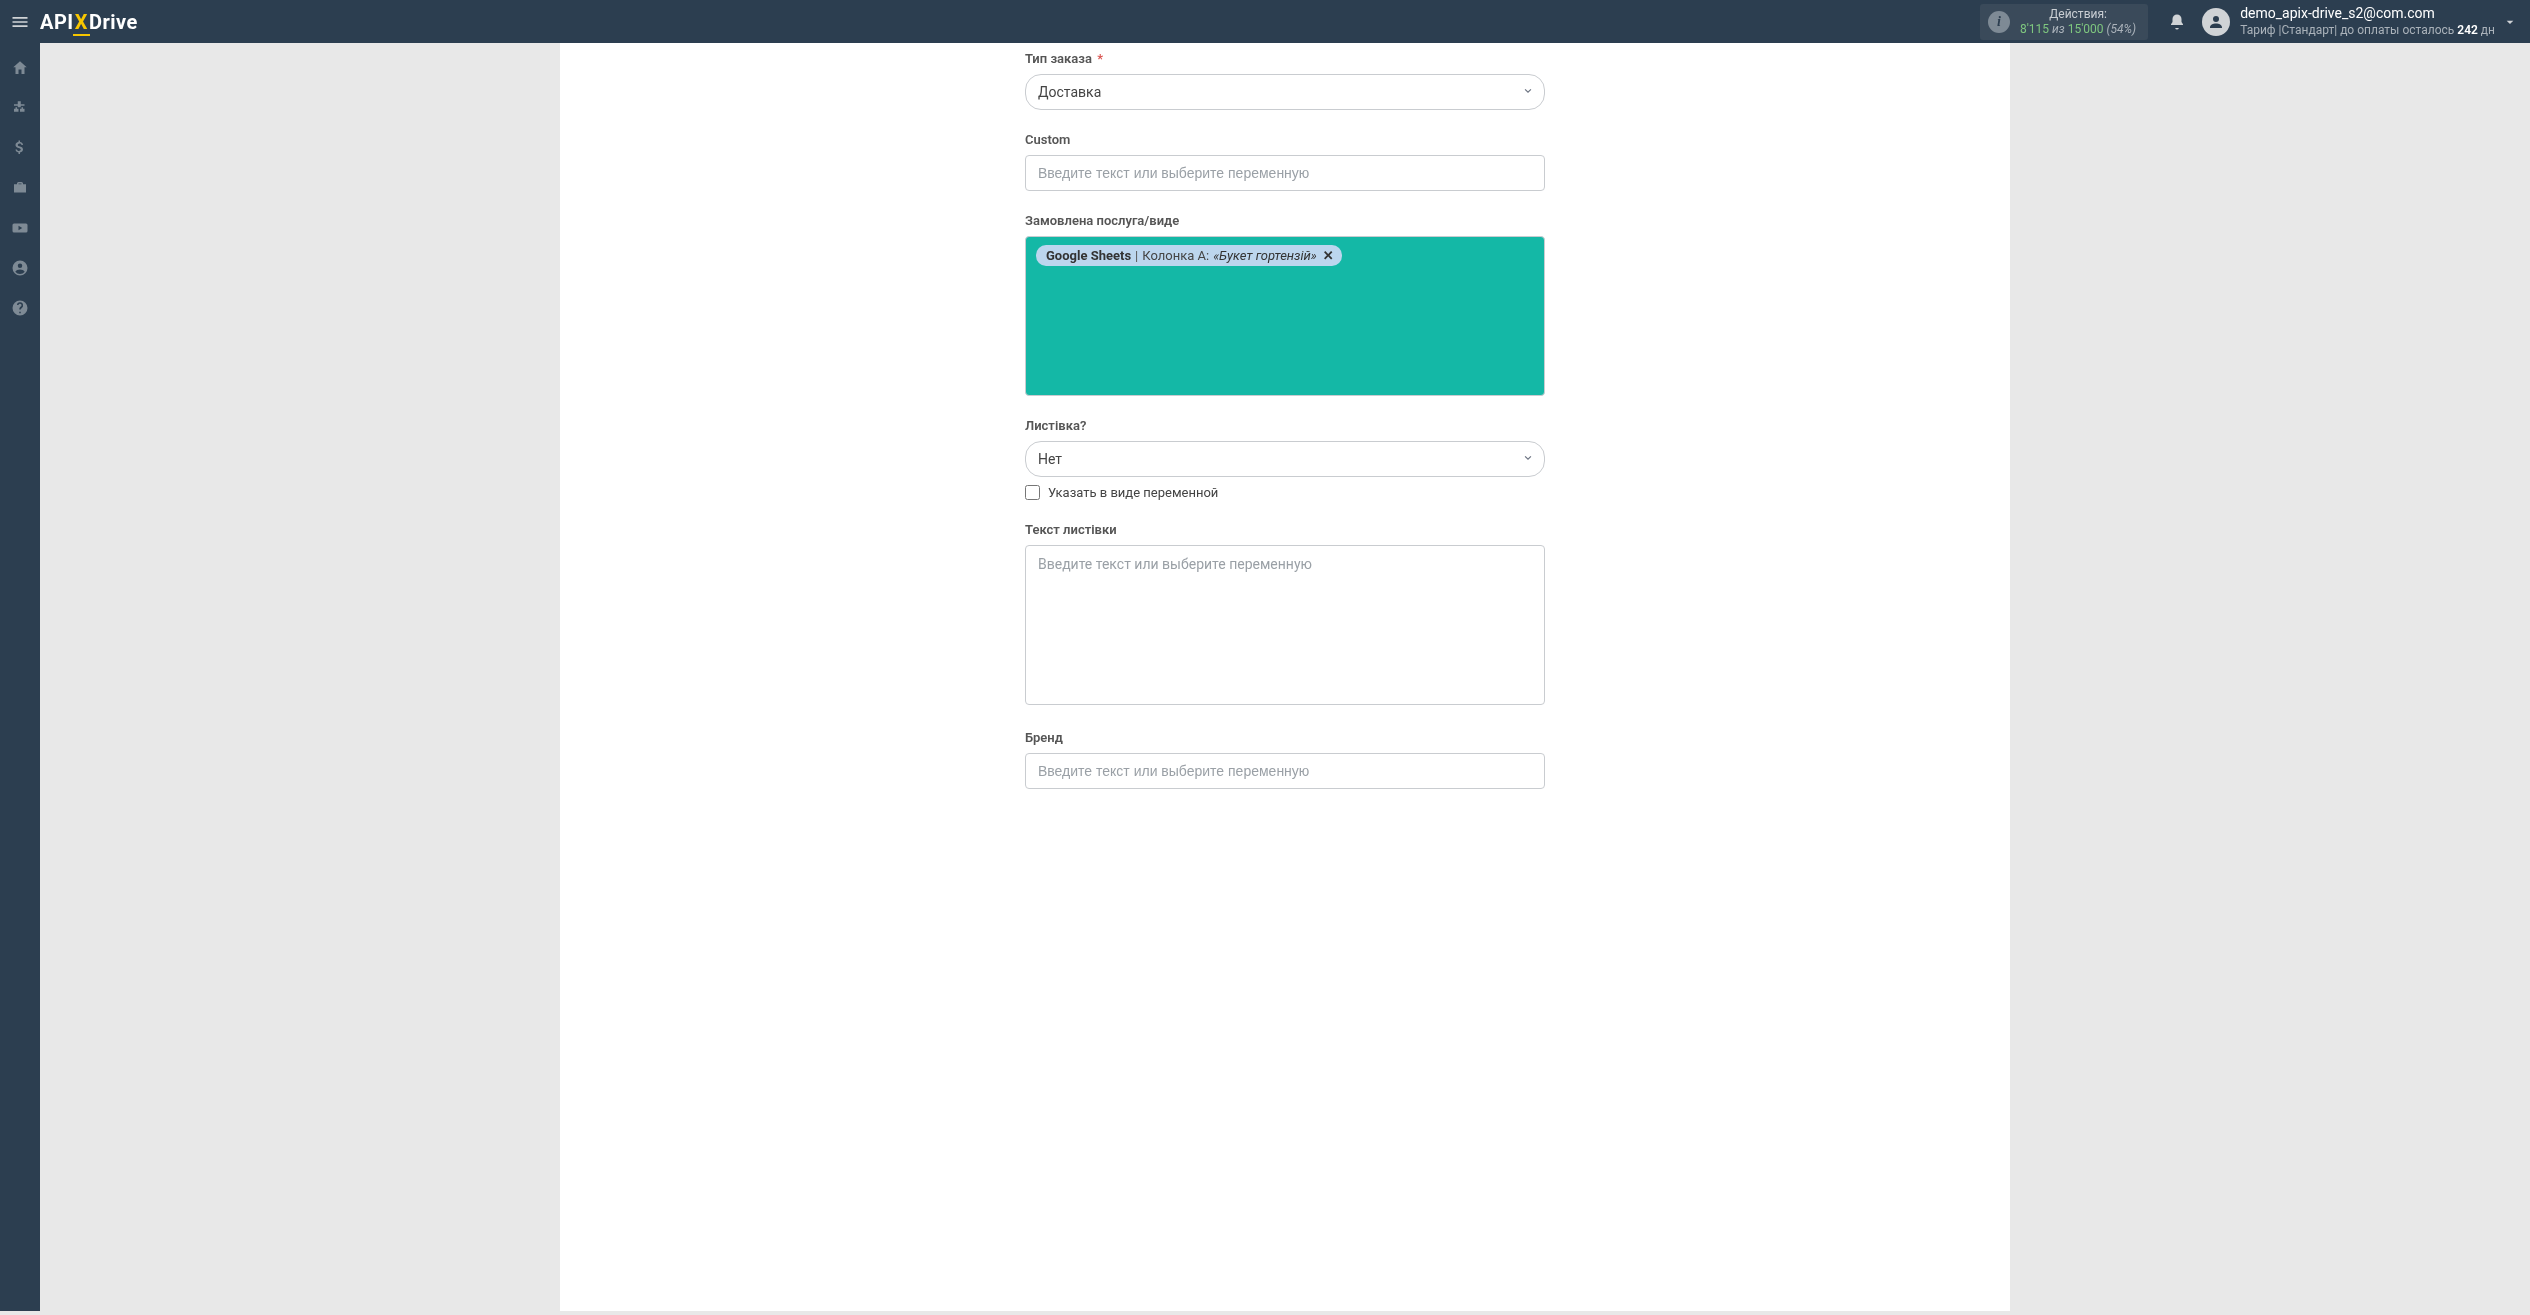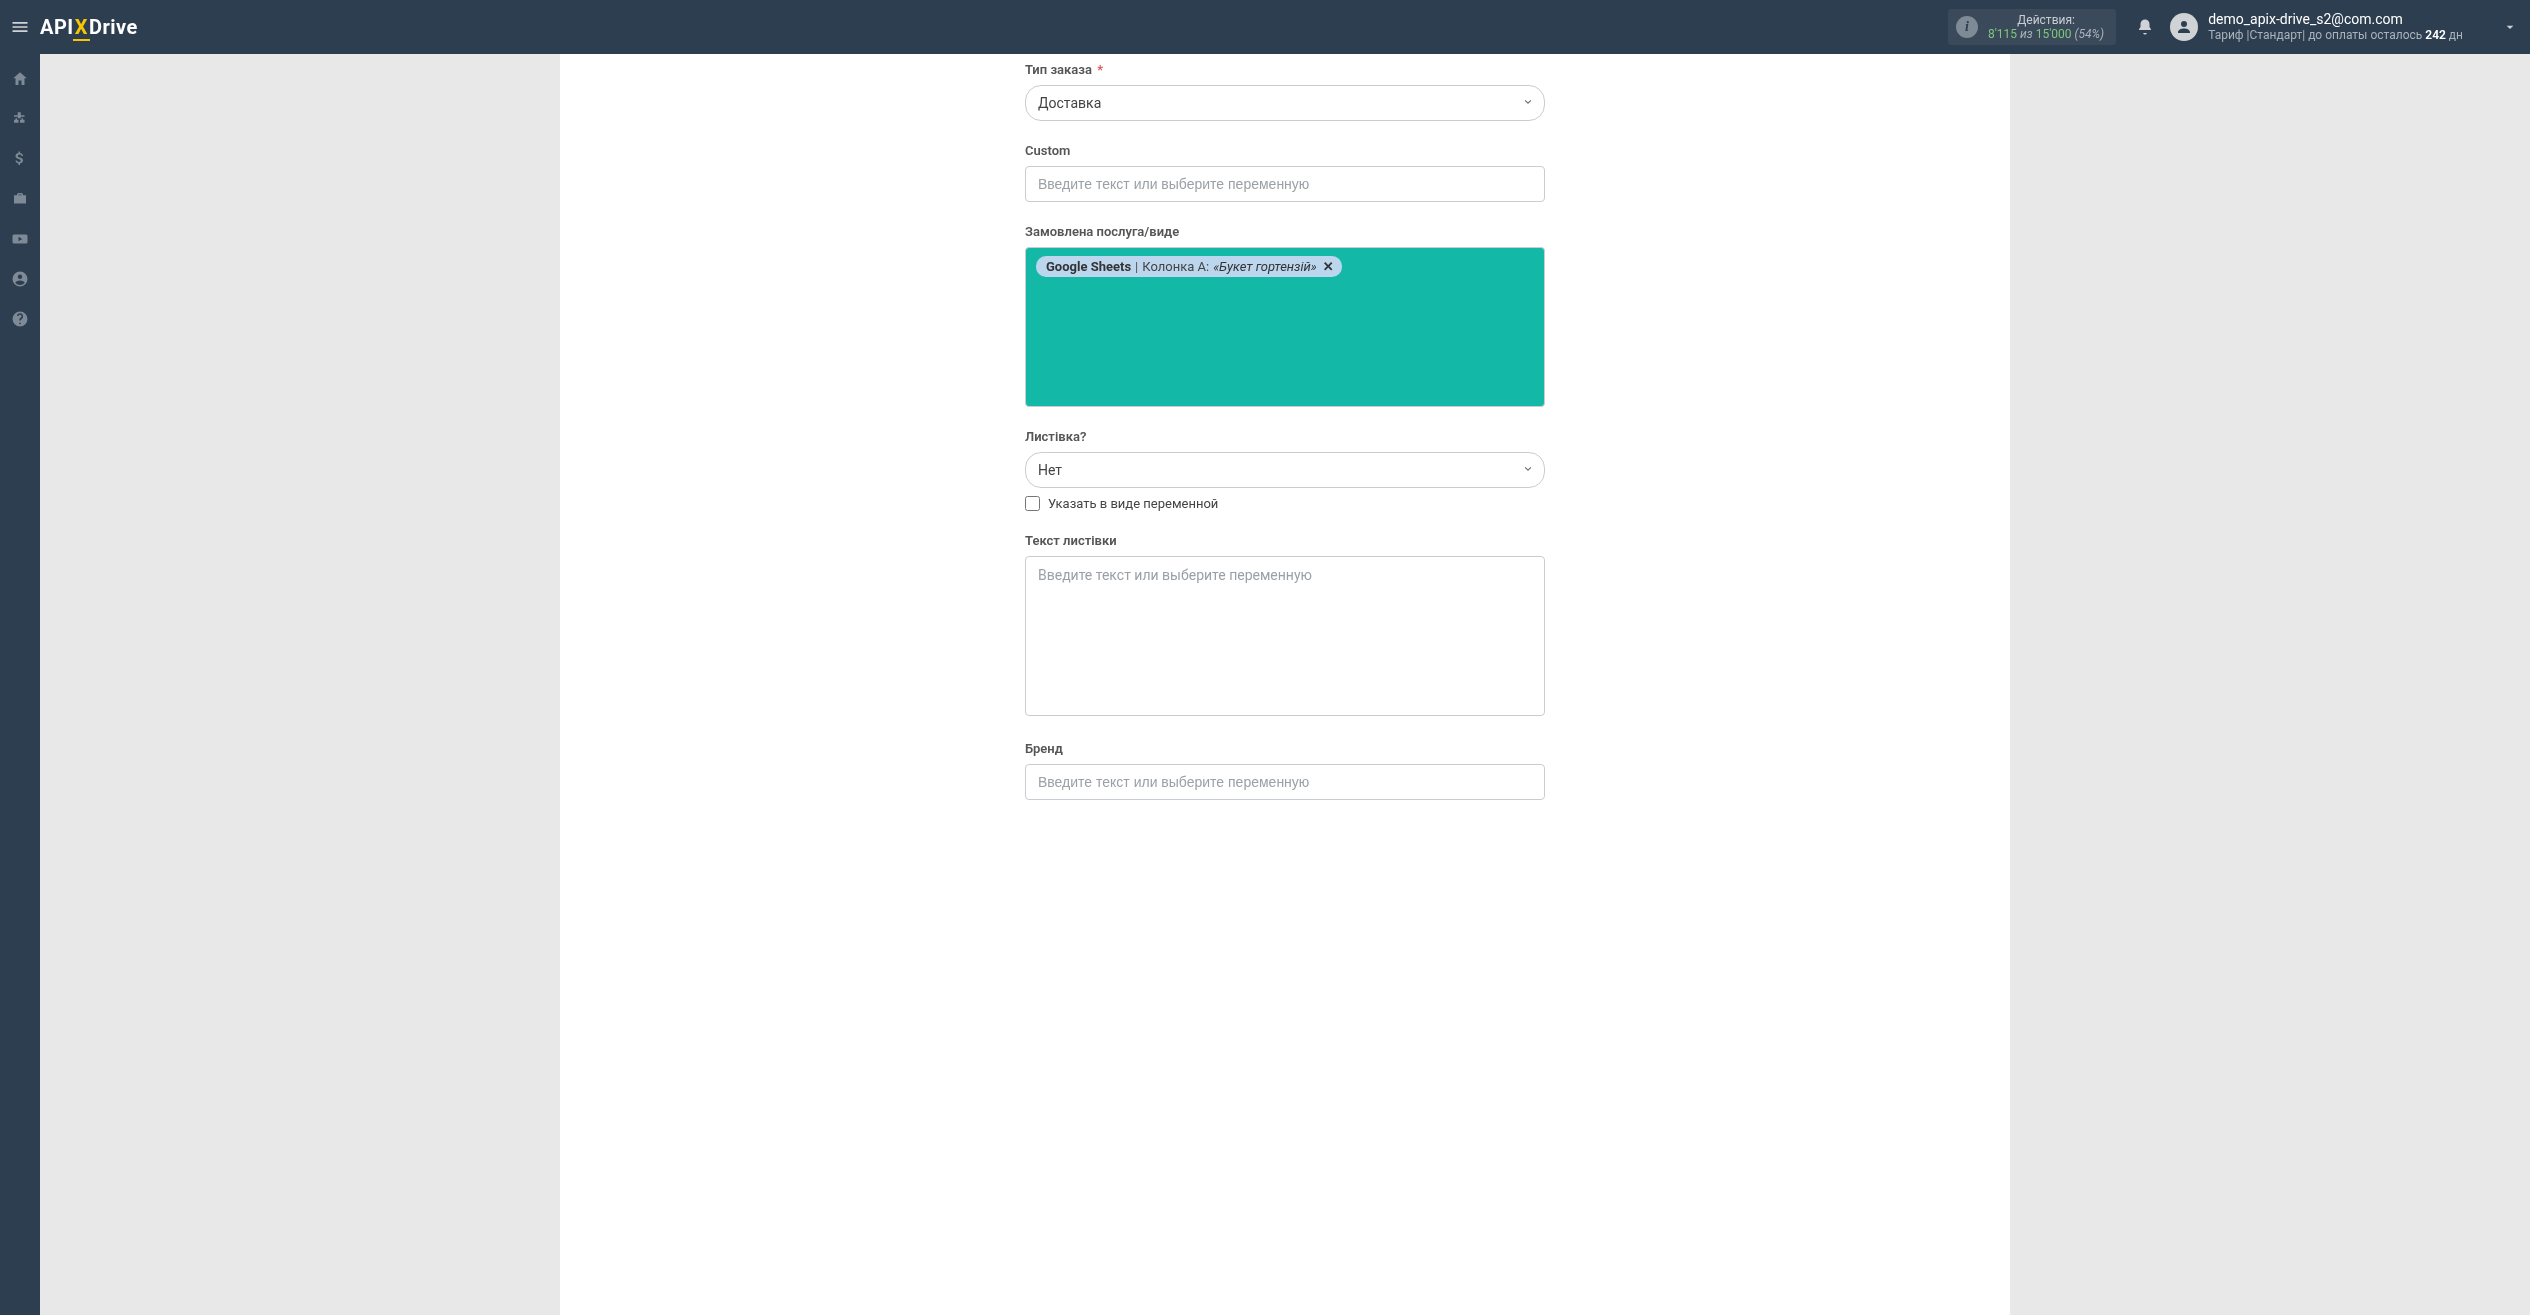--- a/index.html
+++ b/index.html
@@ -1,18 +1,18 @@
 <!DOCTYPE html>
 <html><head>
 <meta charset="utf-8">
 <style>
 * { box-sizing: border-box; margin: 0; padding: 0; }
 body { font-family: -apple-system, BlinkMacSystemFont, "Segoe UI", Roboto, Arial, sans-serif; background: #e8e8e8; color: #333; font-size: 14px; }
 
-.header { background: #2c3e50; height: 54px; display: flex; align-items: center; padding: 0; color: #fff; }
+.header { background: #2c3e50; height: 43px; display: flex; align-items: center; padding: 0; color: #fff; }
 .hamburger { width: 40px; display: flex; align-items: center; justify-content: center; height: 100%; cursor: pointer; }
 .hamburger svg { width: 20px; height: 20px; fill: #d0d3d6; }
 .logo { font-weight: 700; font-size: 20px; letter-spacing: 0.5px; display: flex; align-items: center; margin-left: 0px; }
 .logo .api { color: #fff; }
 .logo .x-wrap { color: #f7c600; position: relative; margin: 0 1px; }
 .logo .x-wrap::after { content:''; position:absolute; left:-2px; right:-2px; bottom:-2px; height:2px; background:#f7c600; }
 .logo .drive { color: #fff; }
 
 .header-spacer { flex: 1; }
 .actions-box { background: #3a4a5a; border-radius: 3px; padding: 4px 12px 4px 8px; display:flex; align-items:center; gap:10px; margin-right: 14px; height: 36px; }
@@ -20,21 +20,21 @@
 .actions-text { font-size: 12px; line-height: 1.2; }
 .actions-text .row1 { color: #c9ced3; text-align: center; }
 .actions-text .row2 {}
 .actions-text .n1 { color: #7fc77f; }
 .actions-text .iz { color: #aab2ba; font-style: italic; }
 .actions-text .n2 { color: #7fc77f; }
 .actions-text .pct { color: #aab2ba; font-style: italic; }
 
 .bell { width:30px; display:flex; align-items:center; justify-content:center; margin-right:10px; cursor:pointer; }
 .bell svg { width:18px; height:18px; fill:#d0d3d6; }
-.user-block { display:flex; align-items:center; gap:10px; margin-right: 35px; }
+.user-block { display:flex; align-items:center; gap:10px; margin-right: 3px; }
 .avatar { width:28px; height:28px; border-radius:50%; background:#d0d3d6; display:flex; align-items:center; justify-content:center; }
 .avatar svg { width:18px; height:18px; fill:#2c3e50; }
 .user-text { font-size:12px; line-height:1.25; }
 .user-text .email { color:#fff; font-size: 14px; }
 .user-text .plan { color:#aab2ba; font-size: 12px;}
 .user-text .plan .days { color:#fff; font-weight:600; }
 .chev-down { width:24px; display:flex; align-items:center; justify-content:center; cursor:pointer; margin-right:8px;}
 .chev-down svg { width:16px; height:16px; fill:#d0d3d6; }
 
 .layout { display:flex; height: calc(100vh - 47px); }

